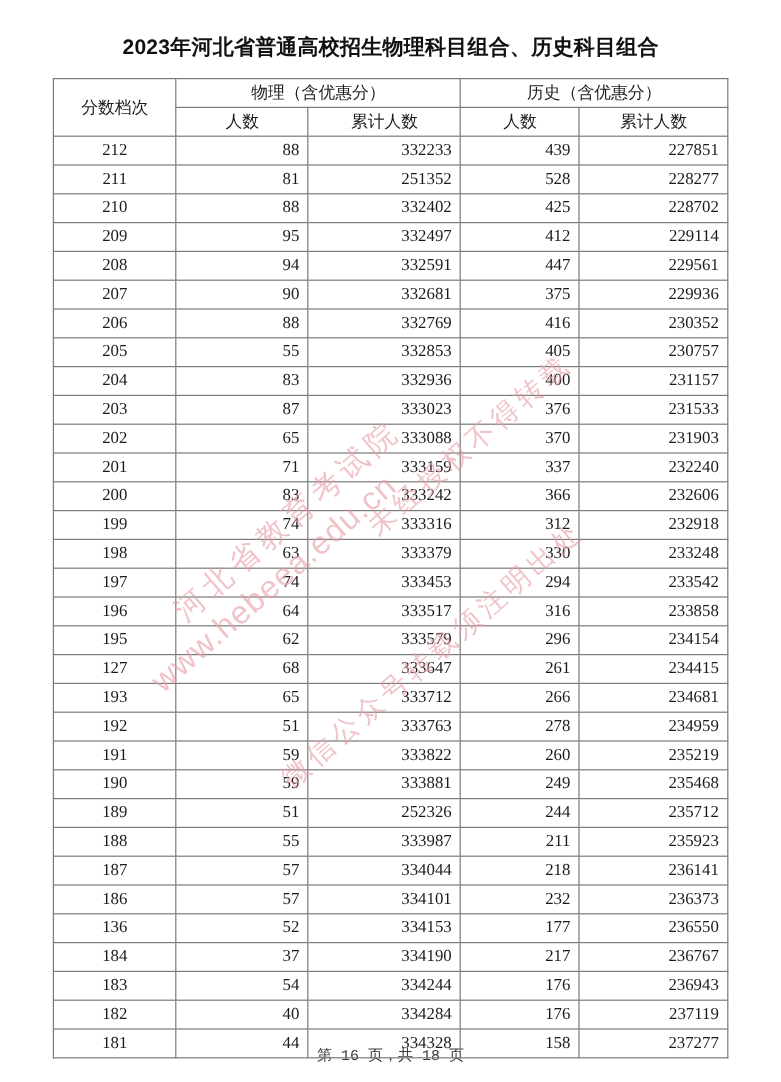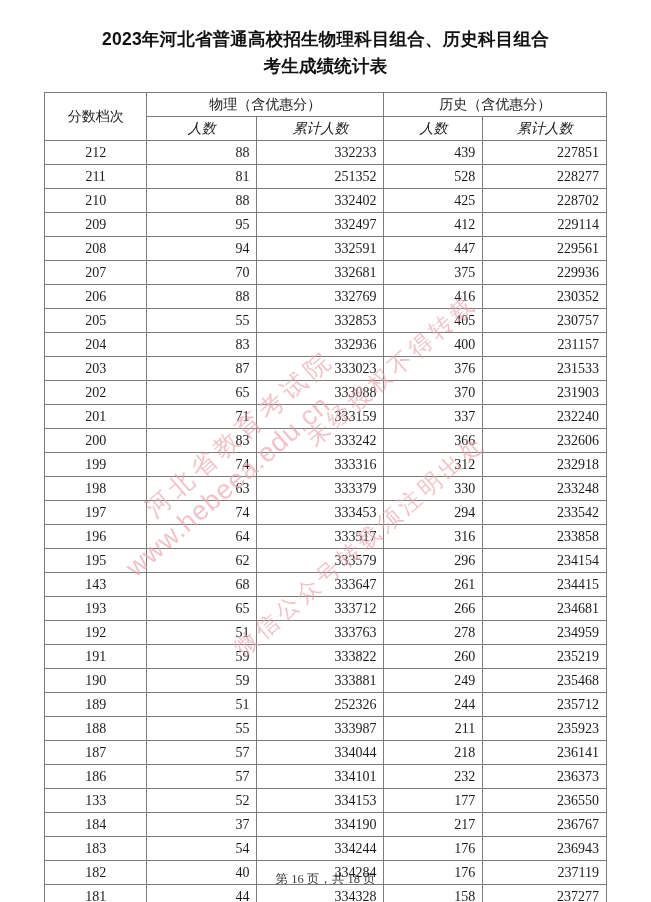--- a/index.html
+++ b/index.html
@@ -60,41 +60,40 @@
     font-weight: normal;
   }
   th.grp-head {
     height: 28px;
   }
   th.rank-head {
     height: 56px;
   }
   th.sub-head {
     height: 28px;
-    font-style: italic;
   }
   td.c-rank {
     text-align: center;
   }
   td.c-num {
     text-align: right;
   }
   col.col-rank { width: 18.2%; }
   col.col-a1 { width: 19.6%; }
   col.col-a2 { width: 22.6%; }
   col.col-b1 { width: 17.6%; }
   col.col-b2 { width: 22.0%; }
 
   .footer {
     position: absolute;
     left: 0;
     right: 0;
     bottom: 14px;
     text-align: center;
-    font-family: Liberation Serif, serif;
+    font-family: Liberation Mono, monospace;
     font-size: 12.5px;
     color: #3a3a3a;
   }
 
   
   .wm-layer {
     position: absolute;
     inset: 0;
     pointer-events: none;
     z-index: 3;
@@ -137,21 +136,20 @@
     transform: rotate(-41deg);
   }
 </style>
 </head>
 <body>
 
 <div class="page">
 
   <div class="title">
     <span>2023年河北省普通高校招生物理科目组合、历史科目组合</span>
-    <span class="line2">考生成绩统计表</span>
   </div>
 
   <table class="score-table">
     <colgroup>
       <col class="col-rank">
       <col class="col-a1">
       <col class="col-a2">
       <col class="col-b1">
       <col class="col-b2">
     </colgroup>
@@ -199,21 +197,21 @@
         </tr>
         <tr>
           <td class="c-rank">208</td>
           <td class="c-num">94</td>
           <td class="c-num">332591</td>
           <td class="c-num">447</td>
           <td class="c-num">229561</td>
         </tr>
         <tr>
           <td class="c-rank">207</td>
-          <td class="c-num">70</td>
+          <td class="c-num">90</td>
           <td class="c-num">332681</td>
           <td class="c-num">375</td>
           <td class="c-num">229936</td>
         </tr>
         <tr>
           <td class="c-rank">206</td>
           <td class="c-num">88</td>
           <td class="c-num">332769</td>
           <td class="c-num">416</td>
           <td class="c-num">230352</td>
@@ -289,21 +287,21 @@
           <td class="c-num">233858</td>
         </tr>
         <tr>
           <td class="c-rank">195</td>
           <td class="c-num">62</td>
           <td class="c-num">333579</td>
           <td class="c-num">296</td>
           <td class="c-num">234154</td>
         </tr>
         <tr>
-          <td class="c-rank">143</td>
+          <td class="c-rank">127</td>
           <td class="c-num">68</td>
           <td class="c-num">333647</td>
           <td class="c-num">261</td>
           <td class="c-num">234415</td>
         </tr>
         <tr>
           <td class="c-rank">193</td>
           <td class="c-num">65</td>
           <td class="c-num">333712</td>
           <td class="c-num">266</td>
@@ -352,21 +350,21 @@
           <td class="c-num">236141</td>
         </tr>
         <tr>
           <td class="c-rank">186</td>
           <td class="c-num">57</td>
           <td class="c-num">334101</td>
           <td class="c-num">232</td>
           <td class="c-num">236373</td>
         </tr>
         <tr>
-          <td class="c-rank">133</td>
+          <td class="c-rank">136</td>
           <td class="c-num">52</td>
           <td class="c-num">334153</td>
           <td class="c-num">177</td>
           <td class="c-num">236550</td>
         </tr>
         <tr>
           <td class="c-rank">184</td>
           <td class="c-num">37</td>
           <td class="c-num">334190</td>
           <td class="c-num">217</td>

